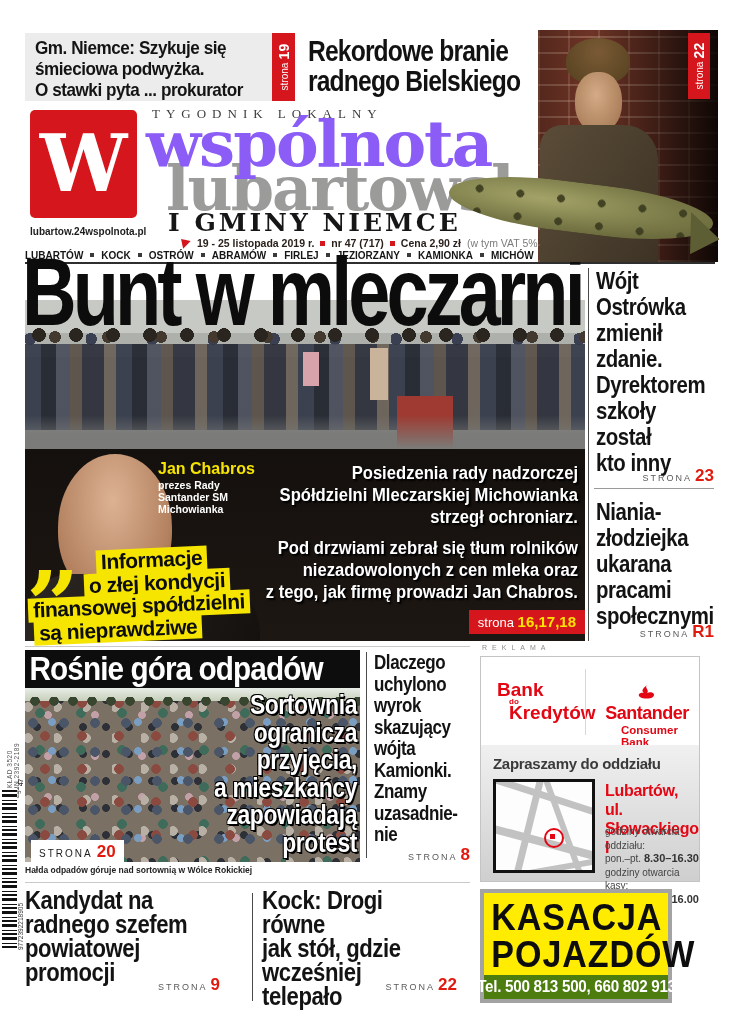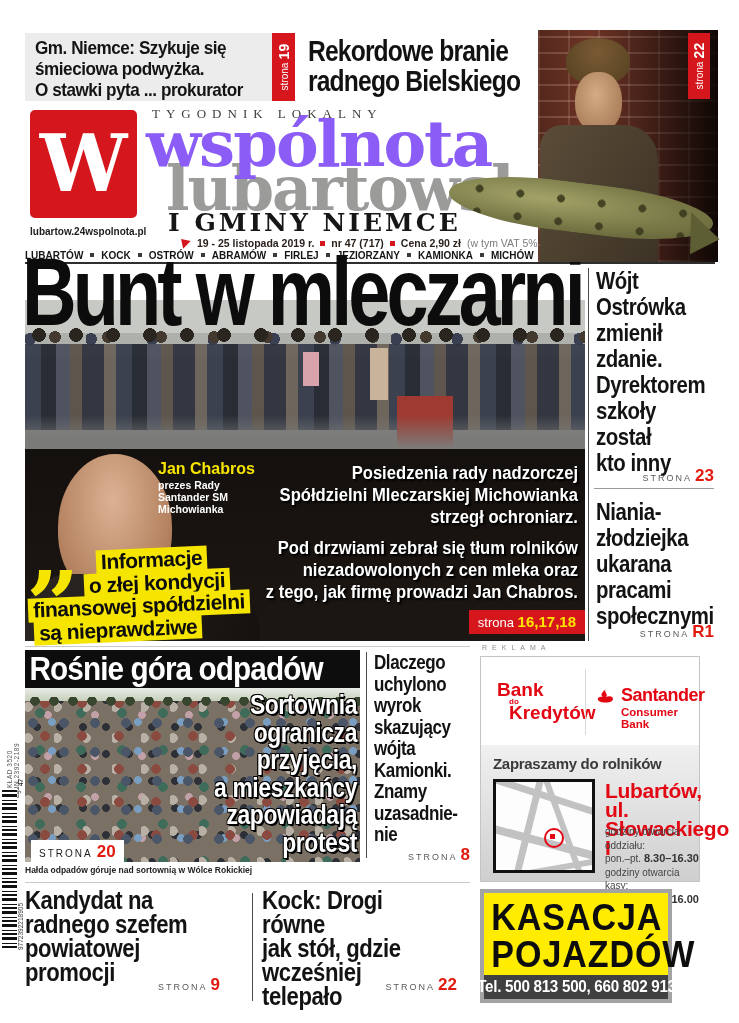--- a/index.html
+++ b/index.html
@@ -136,45 +136,45 @@
   .kam{left:374px;top:652px;width:100px;font-weight:bold;font-size:20px;line-height:21.5px;letter-spacing:-.5px;color:#131313;}
 
   
   .reklama{left:482px;top:644px;font-size:7px;letter-spacing:5px;color:#8d8d8d;}
   .bank-ad{left:480px;top:656px;width:220px;height:226px;background:#fff;border:1px solid #c4c4c4;box-sizing:border-box;}
   .bank-logo{position:absolute;left:16px;top:24px;color:#e30613;font-weight:bold;font-size:19px;line-height:18px;}
   .bank-logo .do{font-size:8px;display:block;margin-left:12px;line-height:5px;}
   .bank-logo .l2{margin-left:12px;}
   .ad-divider{position:absolute;left:104px;top:12px;width:1px;height:66px;background:#d8d8d8;}
   .sant{position:absolute;left:114px;top:28px;color:#e30613;}
-  .sant-row{display:flex;align-items:center;gap:4px;}
+  .sant-row{display:flex;align-items:center;gap:4px;flex-direction:column;}
   .sant-name{font-weight:bold;font-size:18px;letter-spacing:-.5px;}
   .sant-sub{font-weight:bold;font-size:11.5px;margin-left:26px;}
   .ad-gray{position:absolute;left:0;top:88px;width:100%;height:136px;background:linear-gradient(#f0f0f0,#cfcfcf);}
   .ad-invite{position:absolute;left:12px;top:10px;font-size:15px;font-weight:bold;color:#3a3a3a;letter-spacing:-.3px;}
   .ad-map{position:absolute;left:12px;top:34px;width:102px;height:94px;background:#fdfdfd;border:3px solid #111;box-sizing:border-box;overflow:hidden;}
   .street{position:absolute;background:#c2c2c2;}
   .map-ring{position:absolute;left:48px;top:46px;width:16px;height:16px;border:2px solid #e30613;border-radius:50%;}
   .map-dot{position:absolute;left:54px;top:52px;width:5px;height:5px;background:#e30613;}
-  .ad-city{position:absolute;left:124px;top:36px;color:#e30613;font-weight:bold;font-size:21px;line-height:19px;letter-spacing:-.3px;}
+  .ad-city{position:absolute;left:124px;top:36px;color:#e30613;font-weight:bold;font-size:16px;line-height:19px;letter-spacing:-.3px;}
   .ad-hours{position:absolute;left:124px;top:80px;font-size:10px;color:#444;line-height:13.5px;}
   .ad-hours .t{font-weight:bold;font-size:11px;color:#333;}
 
   
   .bot-story{font-weight:bold;font-size:26px;line-height:24px;letter-spacing:-.5px;color:#131313;}
   .bs1{left:25px;top:888px;width:230px;}
   .bs2{left:262px;top:888px;width:215px;}
   .bs1-strona{left:25px;top:975px;width:195px;}
   .bs2-strona{left:262px;top:975px;width:195px;}
 
   
   .kasacja{left:480px;top:889px;width:192px;height:114px;border:4px solid #a3a3a3;box-sizing:border-box;background:#ffec00;}
   .kas-lines{padding-top:6px;transform:scaleX(.92);transform-origin:center top;}
   .kas-line{text-align:center;font-weight:bold;font-size:37px;line-height:37px;letter-spacing:1px;color:#0d0d0d;}
-  .kas-strip{position:absolute;left:0;bottom:0;width:100%;height:24px;background:#404040;display:flex;align-items:center;justify-content:center;}
+  .kas-strip{position:absolute;left:0;bottom:0;width:100%;height:24px;background:#4d7c0f;display:flex;align-items:center;justify-content:center;}
   .kas-phone{color:#fff;font-weight:bold;font-size:16px;letter-spacing:-.3px;white-space:nowrap;transform:scaleX(.95);}
 </style>
 </head>
 <body>
 
 <div class="page">
 
   <div class="abs spine-text" style="left:6px;top:738px;height:60px;">NAKŁAD 3520 egz.</div>
   <div class="abs spine-text" style="left:13px;top:740px;height:58px;">ISSN 2392-2189</div>
   <div class="abs barcode-num" style="left:17px;top:772px;height:14px;font-weight:bold;">47</div>
@@ -362,21 +362,21 @@
     <div class="sant">
       <div class="sant-row">
         <svg width="22" height="14" viewBox="0 0 22 14">
           <path d="M11 0 C8 3 14 5 11 8 C16 6 20 9 17 12 C14 14 7 14 4 12 C1 10 4 7 8 8 C4 5 9 2 11 0 Z" fill="#e30613"></path>
         </svg>
         <span class="sant-name">Santander</span>
       </div>
       <div class="sant-sub">Consumer Bank</div>
     </div>
     <div class="ad-gray">
-      <div class="ad-invite">Zapraszamy do rolników</div>
+      <div class="ad-invite">Zapraszamy do oddziału</div>
       <div class="ad-map">
         <div class="street" style="left:-6px;top:12px;width:120px;height:7px;transform:rotate(18deg);"></div>
         <div class="street" style="left:-6px;top:58px;width:120px;height:8px;transform:rotate(15deg);"></div>
         <div class="street" style="left:28px;top:-10px;width:7px;height:120px;transform:rotate(14deg);"></div>
         <div class="street" style="left:66px;top:-10px;width:6px;height:120px;transform:rotate(-20deg);"></div>
         <div class="street" style="left:-4px;top:84px;width:120px;height:6px;transform:rotate(-10deg);"></div>
         <div class="map-ring"></div>
         <div class="map-dot"></div>
       </div>
       <div class="ad-city">

